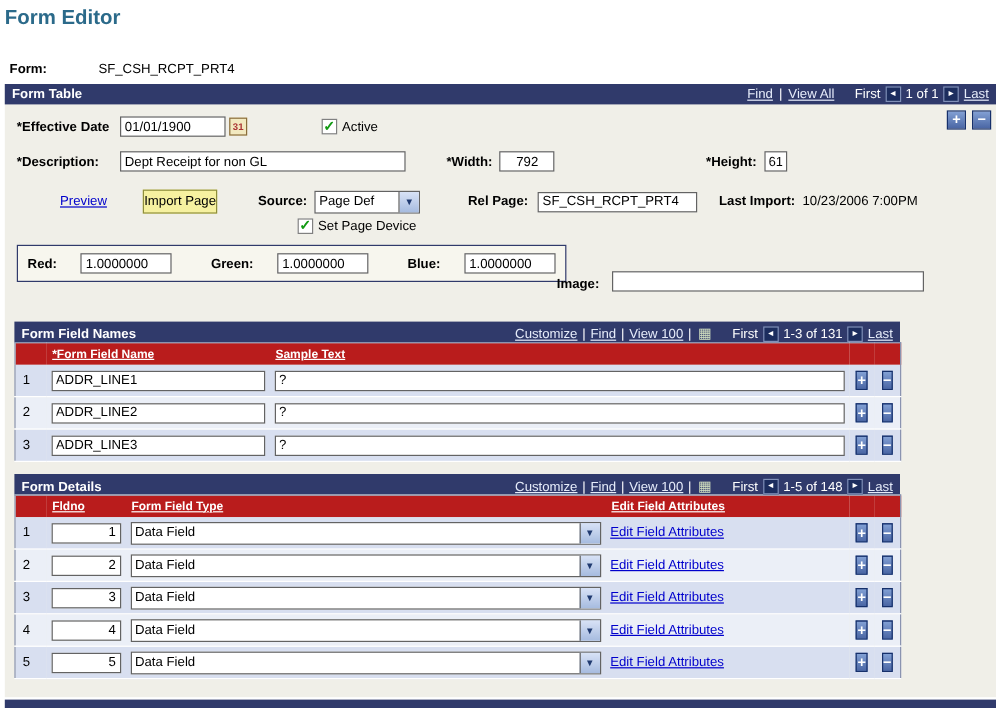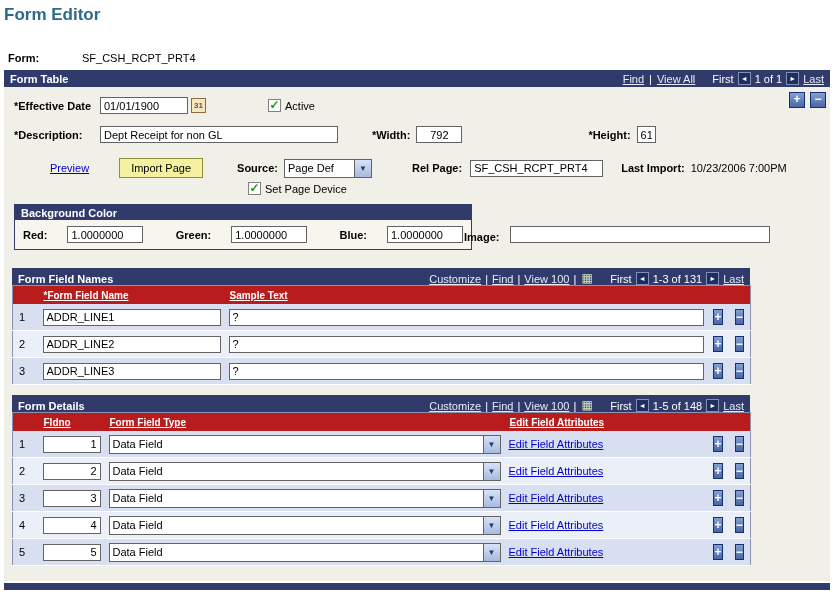--- a/index.html
+++ b/index.html
@@ -35,21 +35,21 @@
                  justify-content:center;box-sizing:border-box;cursor:pointer;}
   .cbwrap{display:flex;align-items:center;}
   .checkbox{width:13px;height:13px;box-sizing:border-box;background:#fff;border:1px solid #808080;
             display:inline-flex;align-items:center;justify-content:center;cursor:pointer;}
   .check{color:#129A12;font-weight:bold;font-size:12px;line-height:10px;margin-top:-2px;}
   .cb-label{font-weight:normal;margin-left:4px;}
   .row-desc{top:56px;left:10px;}
   .row-preview{top:88px;left:10px;margin-left:36px;}
   .row-spd{top:112px;left:244px;}
   .blue-link{color:#0000CC;text-decoration:underline;cursor:pointer;white-space:nowrap;}
-  .import-btn{margin-left:30px;height:20px;padding:2px 11px;background:#F6F1A0;border:1px solid #8F8F3C;
+  .import-btn{margin-left:30px;height:20px;padding:2px 0;background:#F6F1A0;border:1px solid #8F8F3C;
               font-family:"Liberation Sans",sans-serif;font-size:11px;cursor:pointer;white-space:nowrap;}
   .dropdown{display:inline-flex;height:19px;box-sizing:border-box;border:1px solid #636363;background:#fff;
             align-items:stretch;cursor:pointer;}
   .dd-value{flex:1;padding:2px 3px 0 3px;overflow:hidden;white-space:nowrap;}
   .dd-btn{width:16px;background:linear-gradient(#D8E2F6,#A6BBDF);border-left:1px solid #636363;
           color:#203A70;font-size:8px;display:flex;align-items:center;justify-content:center;}
   .bg-group{position:absolute;top:134px;left:10px;width:458px;box-sizing:border-box;
             border:1px solid #303A6B;background:#F7F6EE;}
   .bg-header{height:15px;background:#303A6B;color:#fff;font-weight:bold;display:flex;align-items:center;padding:0 6px;}
   .bg-body{display:flex;align-items:center;justify-content:space-between;padding:6px 8px;}
@@ -146,21 +146,20 @@
     </div>
 
     <div class="frow row-spd">
       <span class="checkbox">
           <span class="check">✓</span>
         </span>
       <span class="cb-label">Set Page Device</span>
     </div>
 
     <div class="bg-group">
-      <div class="bg-header">Background Color</div>
       <div class="bg-body">
         <span class="bg-item">
           <span class="lbl">Red:</span>
           <input class="txt" style="width: 76px;" value="1.0000000">
         </span>
         <span class="bg-item">
           <span class="lbl">Green:</span>
           <input class="txt" style="width: 76px;" value="1.0000000">
         </span>
         <span class="bg-item">

